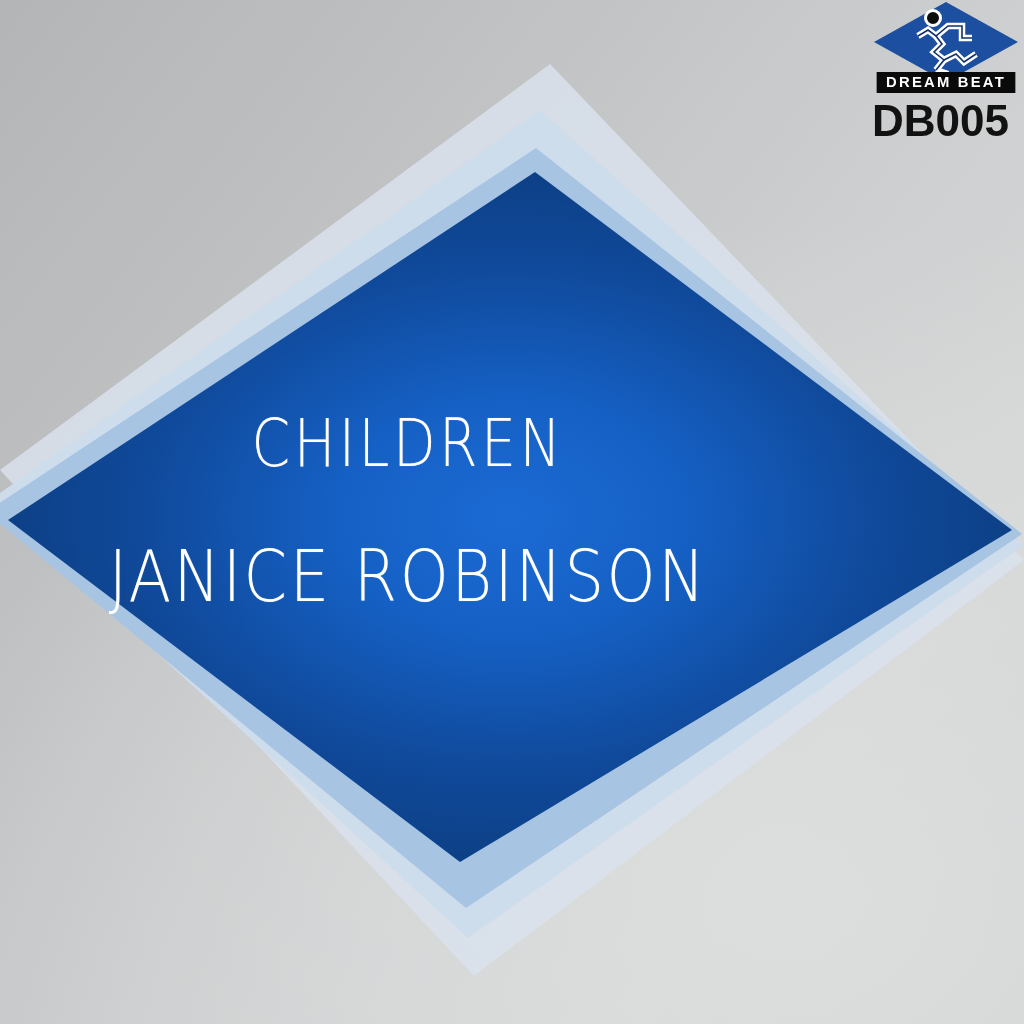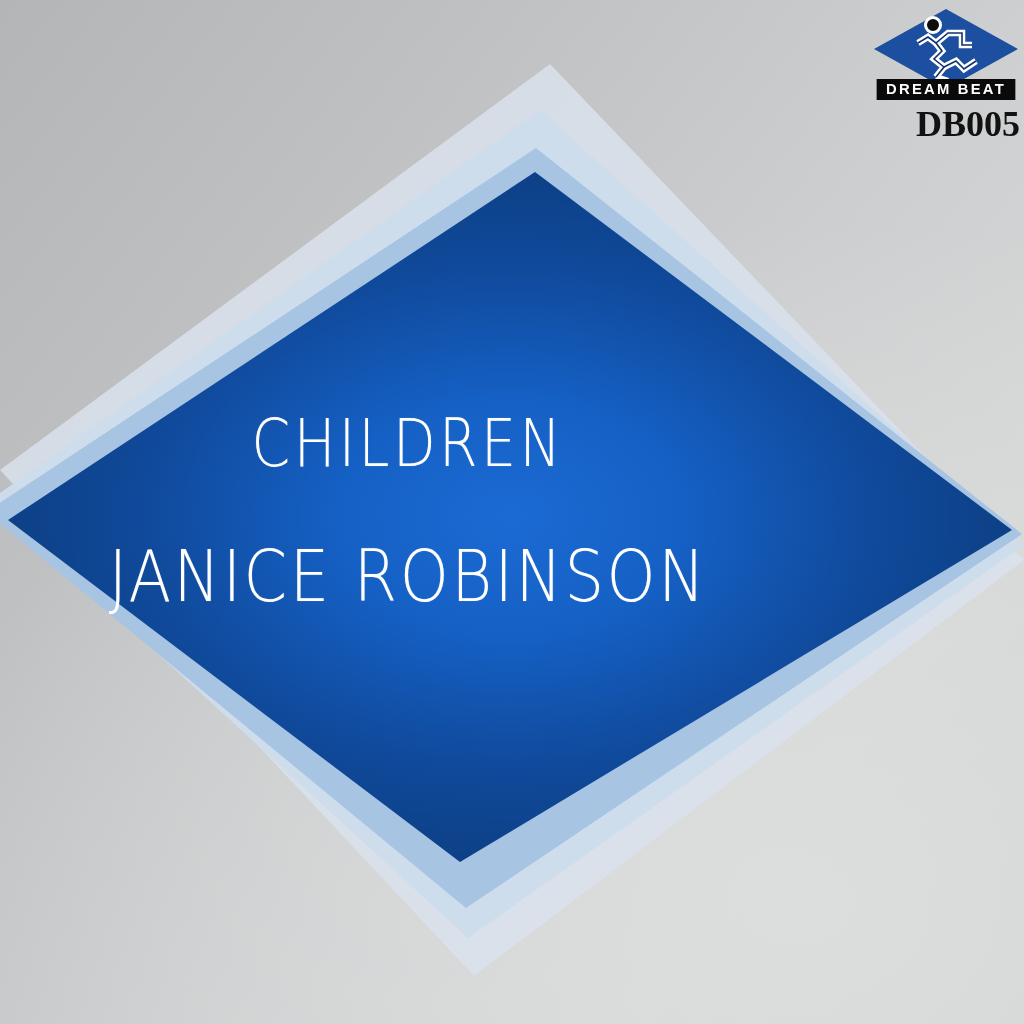--- a/index.html
+++ b/index.html
@@ -59,21 +59,21 @@
     font-size: 63px;
     letter-spacing: 2.5px;
     transform: scaleY(1.14) scaleX(0.99);
     transform-origin: center top;
   }
 
   
   .logo {
     position: absolute;
     left: 872px;
-    top: 7px;
+    top: 0;
     width: 148px;
     height: 146px;
   }
   .logo-mark {
     position: absolute;
     left: 0;
     top: 0;
     width: 148px;
     height: 84px;
   }
@@ -91,26 +91,26 @@
     line-height: 21px;
     text-align: center;
     font-family: "Liberation Sans", sans-serif;
     transform: scaleX(1.02);
   }
   .logo-catalog {
     position: absolute;
     left: 0;
     top: 96px;
     width: 148px;
-    text-align: right;
+    text-align: left;
     color: #121212;
-    font-size: 36px;
+    font-size: 44px;
     font-weight: bold;
     letter-spacing: 0px;
-    font-family: Liberation Serif, serif;
+    font-family: Liberation Sans, sans-serif;
   }
 </style>
 </head>
 <body>
 
 <div id="cover">
 
   <div class="diamond">
     <svg width="1024" height="1024" viewBox="0 0 1024 1024" aria-hidden="true">
       <defs>

